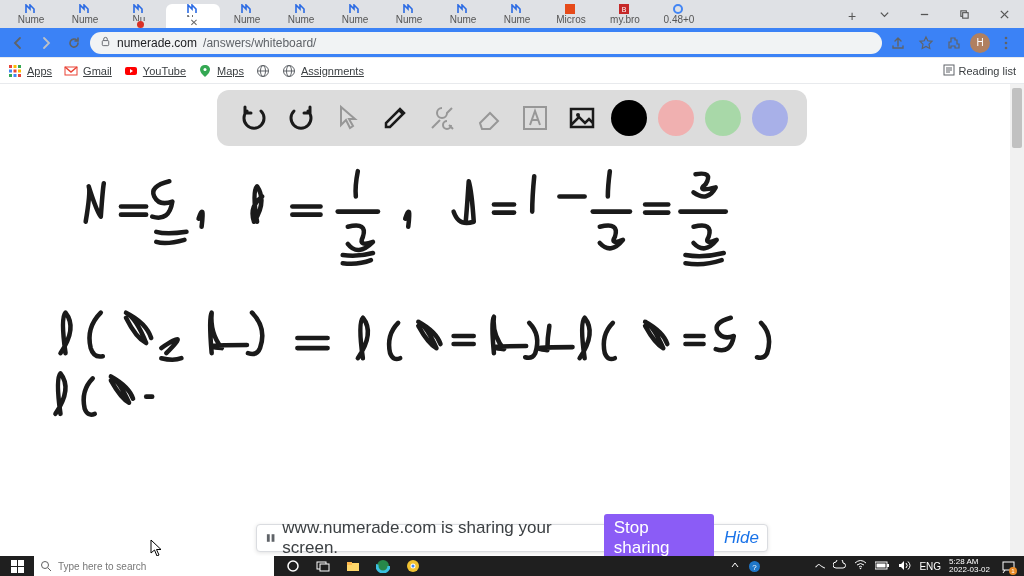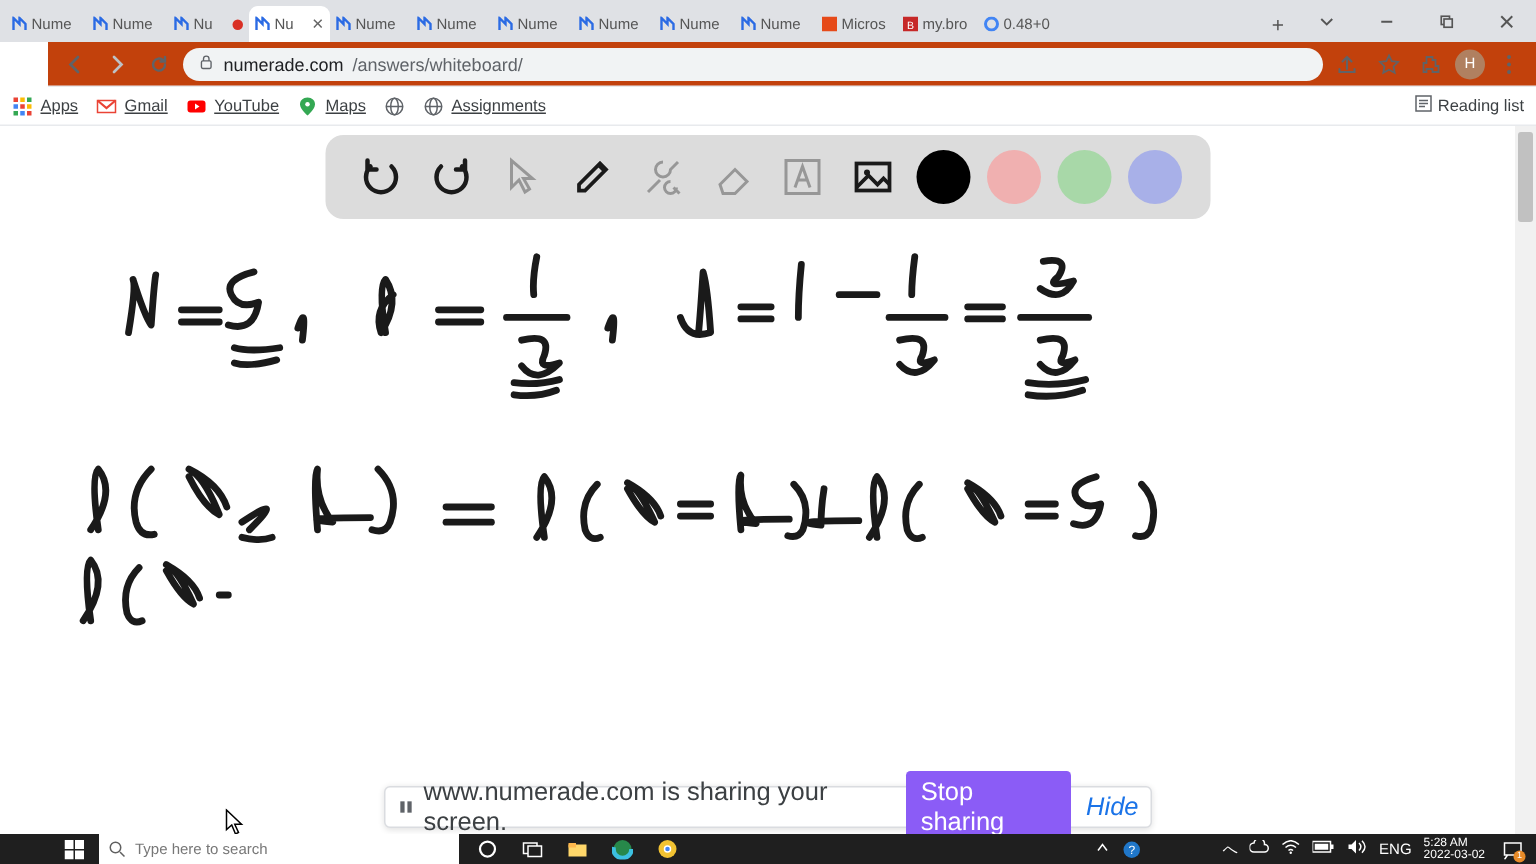--- a/index.html
+++ b/index.html
@@ -1,33 +1,33 @@
 <!DOCTYPE html>
 <html><head>
 <meta charset="utf-8">
 <style>
 * { margin: 0; padding: 0; box-sizing: border-box; font-family: "Segoe UI", Arial, sans-serif; }
 html, body { width: 1024px; height: 576px; overflow: hidden; background: #fff; }
 
 
 .titlebar { height: 28px; background: #dfe1e5; display: flex; align-items: flex-end; }
 .tabs { display: flex; height: 28px; flex: 1; align-items: flex-end; padding-left: 4px; }
-.tab { height: 24px; min-width: 54px; max-width: 54px; border-radius: 6px 6px 0 0; display: flex; align-items: center; padding: 0 4px; font-size: 10px; color: #555; cursor: pointer; position: relative; }
+.tab { height: 24px; min-width: 54px; max-width: 54px; border-radius: 6px 6px 0 0; display: flex; align-items: center; padding: 0 4px; font-size: 10px; color: #555; cursor: pointer; position: relative; flex-direction: column; }
 .tab.active { background: #fff; }
 .tab .tabicon { width: 10px; height: 10px; margin-right: 3px; flex-shrink: 0; }
 .tab .txt { white-space: nowrap; overflow: hidden; text-overflow: ellipsis; flex: 1; }
 .tab .close { font-size: 10px; color: #666; margin-left: 2px; }
 .tab .rec { width: 7px; height: 7px; border-radius: 50%; background: #d93025; margin-left: 2px; flex-shrink:0; }
 .newtab { width: 24px; height: 24px; display: flex; align-items: center; justify-content: center; color: #555; font-size: 14px; cursor: pointer; }
 .winctrls { display: flex; height: 28px; }
 .winbtn { width: 40px; height: 28px; display: flex; align-items: center; justify-content: center; color: #555; cursor: pointer; }
 .winbtn svg { width: 11px; height: 11px; }
 
 
-.addrbar { height: 30px; background: #c2410c; border-bottom: 1px solid #e8eaed; display: flex; align-items: center; padding: 0 6px; gap: 4px; margin-left: 32px; }
+.addrbar { height: 30px; background: #3b82f6; border-bottom: 1px solid #e8eaed; display: flex; align-items: center; padding: 0 6px; gap: 4px; }
 .navbtn { width: 24px; height: 24px; display: flex; align-items: center; justify-content: center; color: #5f6368; cursor: pointer; border-radius: 50%; }
 .navbtn.disabled { color: #bdc1c6; }
 .url { flex: 1; height: 22px; background: #f1f3f4; border-radius: 11px; display: flex; align-items: center; padding: 0 10px; font-size: 12px; color: #202124; gap: 6px; }
 .url .lockicon { color: #5f6368; }
 .url .domain { color: #202124; }
 .url .path { color: #5f6368; }
 .addricon { width: 24px; height: 24px; display: flex; align-items: center; justify-content: center; color: #5f6368; cursor: pointer; border-radius: 50%; }
 .avatar { width: 20px; height: 20px; border-radius: 50%; background: #b08060; color: #fff; font-size: 10px; display: flex; align-items: center; justify-content: center; }
 
 
@@ -54,21 +54,21 @@
 
 .cursor-arrow { position: absolute; left: 150px; top: 455px; width:14px; height:18px; }
 
 
 .sharebar { position: absolute; bottom: 4px; left: 50%; transform: translateX(-50%); height: 28px; background: #fff; border: 1px solid #dadce0; border-radius: 4px; display: flex; align-items: center; padding: 0 8px; gap: 10px; font-size: 17px; box-shadow: 0 1px 4px rgba(0,0,0,.12); }
 .sharebar .msg { color: #3c4043; display:flex; align-items:center; gap:6px;}
 .sharebar .stop { background: #8b5cf6; color: #fff; padding: 4px 10px; border-radius: 3px; cursor: pointer; }
 .sharebar .hide { color: #1a73e8; cursor: pointer; font-style: italic; }
 
 
-.taskbar { height: 20px; background: #1f1f1f; display: flex; align-items: center; color: #fff; font-size: 10px; padding-left: 32px; }
+.taskbar { height: 20px; background: #1f1f1f; display: flex; align-items: center; color: #fff; font-size: 10px; }
 .start { width: 34px; height: 20px; display: flex; align-items: center; justify-content: center; cursor: pointer; }
 .search { flex: 0 0 240px; height: 20px; background: #fff; color: #777; display: flex; align-items: center; padding: 0 6px; gap: 6px; font-size: 10px; }
 .tray { margin-left: auto; display: flex; align-items: center; gap: 8px; padding: 0 6px; }
 .tray .trayitem { display: flex; align-items: center; gap: 3px; cursor: pointer; }
 .taskicons { display: flex; align-items: center; gap: 4px; margin-left: 6px; }
 .taskicon { width: 26px; height: 20px; display: flex; align-items: center; justify-content: center; cursor: pointer; }
 .clock { text-align: left; line-height: 1; font-size: 8px; }
 .temp { display: flex; align-items: center; gap: 3px; margin-top: 33px; }
 .notif { width: 20px; height: 20px; display:flex; align-items:center; justify-content:center; position:relative;}
 .notif .badge { position:absolute; bottom:1px; right:1px; width:8px; height:8px; border-radius:50%; background:#e88b28; font-size:6px; display:flex; align-items:center; justify-content:center;}

